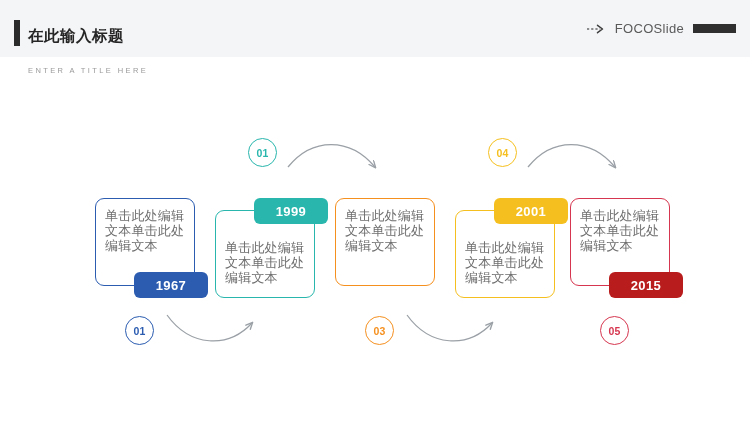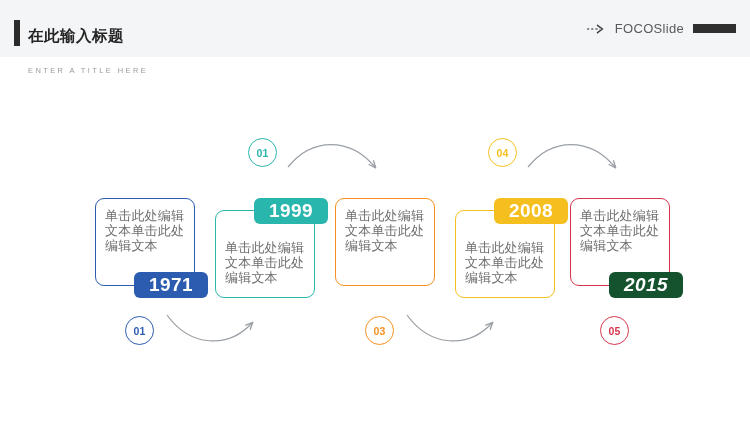--- a/index.html
+++ b/index.html
@@ -113,21 +113,21 @@
   }
   .card.badge-bottom .card-body { top: 9px; }
   .card.badge-top    .card-body { top: 29px; }
 
   .badge {
     position: absolute;
     width: 74px;
     height: 26px;
     border-radius: 6px;
     color: #ffffff;
-    font-size: 19px;
+    font-size: 13px;
     font-weight: bold;
     letter-spacing: 0.4px;
     display: flex;
     align-items: center;
     justify-content: center;
   }
   .card.badge-bottom .badge { left: 38px; bottom: -13px; }
   .card.badge-top    .badge { left: 38px; top: -13px; }
 
   
@@ -186,41 +186,41 @@
 
       <path d="M288,110 C312,80 350,80 375,110" fill="none" stroke="#9aa0a6" stroke-width="1.25" marker-end="url(#ah)"></path>
 
       <path d="M407,258 C430,290 468,292 492,266" fill="none" stroke="#9aa0a6" stroke-width="1.25" marker-end="url(#ah)"></path>
 
       <path d="M528,110 C552,80 590,80 615,110" fill="none" stroke="#9aa0a6" stroke-width="1.25" marker-end="url(#ah)"></path>
     </svg>
 
     <div class="card badge-bottom" style="left: 95px; top: 141px; border-color: rgb(43, 92, 176);">
       <div class="card-body">单击此处编辑文本单击此处编辑文本</div>
-      <div class="badge" style="background: rgb(43, 92, 176);">1971</div>
+      <div class="badge" style="background: rgb(43, 92, 176);">1967</div>
     </div>
     <div class="num-circle" style="left: 125px; top: 259px; border-color: rgb(43, 92, 176); color: rgb(43, 92, 176);">01</div>
 
     <div class="card badge-top" style="left: 215px; top: 153px; border-color: rgb(41, 182, 173);">
       <div class="card-body">单击此处编辑文本单击此处编辑文本</div>
       <div class="badge" style="background: rgb(41, 182, 173);">1999</div>
     </div>
     <div class="num-circle" style="left: 248px; top: 81px; border-color: rgb(41, 182, 173); color: rgb(41, 182, 173);">01</div>
 
     <div class="card badge-bottom" style="left: 335px; top: 141px; border-color: rgb(245, 144, 31);">
       <div class="card-body">单击此处编辑文本单击此处编辑文本</div>
     </div>
     <div class="num-circle" style="left: 365px; top: 259px; border-color: rgb(245, 144, 31); color: rgb(245, 144, 31);">03</div>
 
     <div class="card badge-top" style="left: 455px; top: 153px; border-color: rgb(245, 192, 31);">
       <div class="card-body">单击此处编辑文本单击此处编辑文本</div>
-      <div class="badge" style="background: rgb(245, 192, 31);">2008</div>
+      <div class="badge" style="background: rgb(245, 192, 31);">2001</div>
     </div>
     <div class="num-circle" style="left: 488px; top: 81px; border-color: rgb(245, 192, 31); color: rgb(245, 192, 31);">04</div>
 
     <div class="card badge-bottom" style="left: 570px; top: 141px; border-color: rgb(214, 54, 79);">
       <div class="card-body">单击此处编辑文本单击此处编辑文本</div>
-      <div class="badge" style="background: #14532d; font-style: italic;">2015</div>
+      <div class="badge" style="background: #b91c1c;">2015</div>
     </div>
     <div class="num-circle" style="left: 600px; top: 259px; border-color: rgb(214, 54, 79); color: rgb(214, 54, 79);">05</div>
 
   </div>
 </div>
 
 </body></html>

